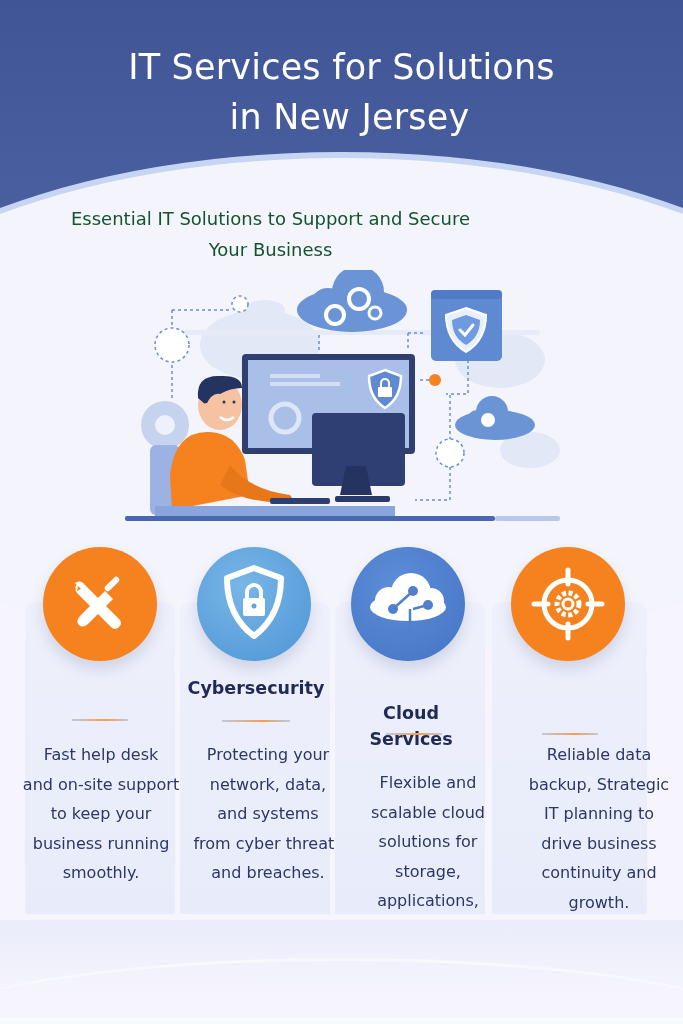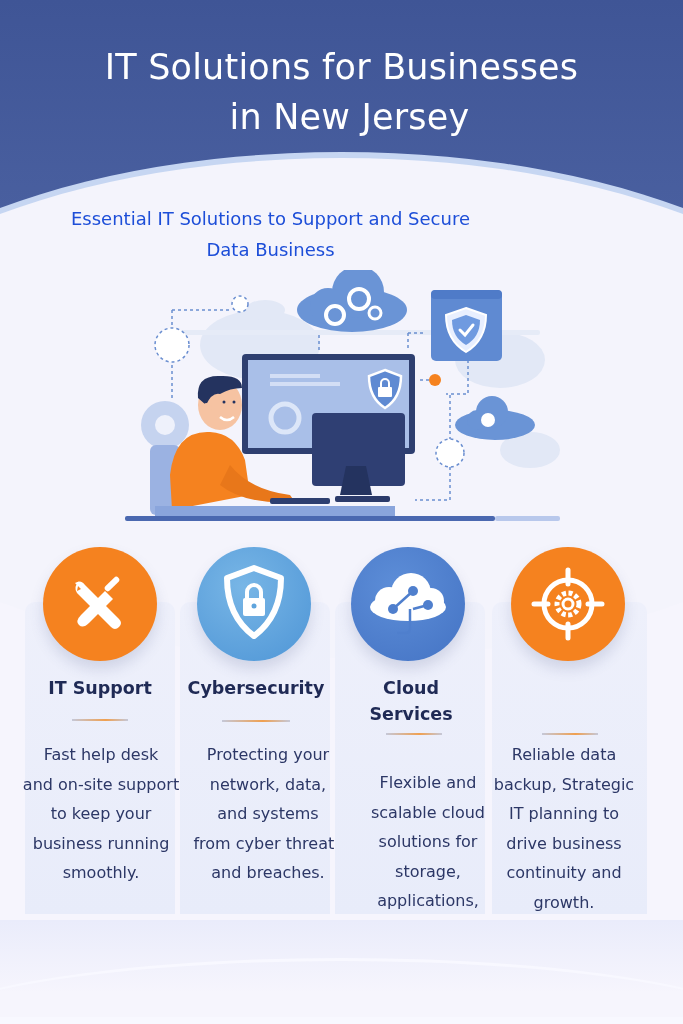--- a/index.html
+++ b/index.html
@@ -22,21 +22,21 @@
   }
   .title {
     position: absolute; left: 0; top: 42px; width: 683px;
     text-align: center; color: #ffffff;
     font-size: 35px; font-weight: 500; line-height: 50px;
     letter-spacing: 0.2px;
   }
   .title .l2 { display: block; padding-right: 20px; padding-left: 36px; }
   .subtitle {
     position: absolute; left: 0; top: 203px; width: 541px;
-    text-align: center; color: #1d4ed8;
+    text-align: center; color: #14532d;
     font-size: 18px; line-height: 31px;
   }
   .hero {
     position: absolute; left: 120px; top: 270px; width: 450px; height: 260px;
   }
   .cards {
     position: absolute; left: 0; top: 540px; width: 683px; height: 380px;
   }
   .card {
     position: absolute; top: 62px; height: 312px;
@@ -71,27 +71,27 @@
     border-radius: 50%; border-top: 3px solid #f8f8ff;
   }
 </style>
 </head>
 <body>
 
 <div class="header"></div>
 <div class="header-arc"></div>
 
 <h1 class="title">
-  <span>IT Solutions for Businesses</span>
+  <span>IT Services for Solutions</span>
   <span class="l2">in New Jersey</span>
 </h1>
 
 <div class="subtitle">
   <div>Essential IT Solutions to Support and Secure</div>
-  <div>Data Business</div>
+  <div>Your Business</div>
 </div>
 
 <svg class="hero" viewBox="0 0 450 260" xmlns="http://www.w3.org/2000/svg">
 
   <g fill="#e2e8f6">
     <ellipse cx="140" cy="75" rx="60" ry="35"></ellipse>
     <ellipse cx="380" cy="90" rx="45" ry="28"></ellipse>
     <ellipse cx="410" cy="180" rx="30" ry="18"></ellipse>
     <ellipse cx="145" cy="40" rx="20" ry="10"></ellipse>
     <rect x="60" y="60" width="360" height="5" rx="2" fill="#e6ebf7"></rect>
@@ -182,21 +182,20 @@
   <div class="card" style="left:25px; width:150px;"></div>
   <div class="card-circle" style="left:43px; background:#f5821f;">
     <svg width="70" height="70" viewBox="0 0 70 70">
       <g fill="#fff">
         <path d="M14 12 Q8 18 12 24 L46 58 Q50 62 54 58 Q58 54 54 50 L20 16 Q16 10 10 14 L16 20 L12 22 Z"></path>
         <rect x="44" y="6" width="6" height="18" rx="3" transform="rotate(45 47 15)"></rect>
         <path d="M40 22 L16 46 Q10 52 14 56 Q18 60 24 54 L48 30 Z"></path>
       </g>
     </svg>
   </div>
-  <div class="card-title" style="left: 20px; white-space: pre-line;">IT Support</div>
   <div class="card-rule" style="left:72px; top:179px;"></div>
   <div class="card-desc" style="left:22px; width:158px;">Fast help desk
 and on-site support
 to keep your
 business running
 smoothly.</div>
 
   <div class="card" style="left:180px; width:150px;"></div>
   <div class="card-circle" style="left:197px; background:radial-gradient(circle at 40% 35%, #78b6e6, #4e95d6);">
     <svg width="70" height="80" viewBox="0 0 70 80">
@@ -224,39 +223,39 @@
         <circle cx="66" cy="32" r="13"></circle>
       </g>
       <g fill="#4f7fcd">
         <circle cx="28" cy="40" r="5"></circle>
         <circle cx="48" cy="22" r="5"></circle>
         <circle cx="63" cy="36" r="5"></circle>
       </g>
       <path d="M28 40 L48 22 M48 40 L63 36 M45 40 L45 60 Q45 64 40 64 L32 64" fill="none" stroke="#4f7fcd" stroke-width="2.5"></path>
     </svg>
   </div>
-  <div class="card-title" style="left: 331px; white-space: pre-line;">Cloud
+  <div class="card-title" style="left: 331px; white-space: pre-line; margin-top: 25px;">Cloud
 Services</div>
   <div class="card-rule" style="left:386px; top:193px;"></div>
   <div class="card-desc" style="left:348px; width:160px;margin-top:28px;">Flexible and
 scalable cloud
 solutions for
 storage, applications,
 and remote work.</div>
 
   <div class="card" style="left:492px; width:155px;"></div>
   <div class="card-circle" style="left:511px; background:#f5821f;">
     <svg width="80" height="80" viewBox="0 0 80 80">
       <circle cx="40" cy="40" r="24" fill="none" stroke="#fff" stroke-width="5"></circle>
       <path d="M40 6 V20 M40 60 V74 M6 40 H20 M60 40 H74" stroke="#fff" stroke-width="5" stroke-linecap="round"></path>
       <circle cx="40" cy="40" r="11" fill="none" stroke="#fff" stroke-width="5" stroke-dasharray="4,2.5"></circle>
       <circle cx="40" cy="40" r="5" fill="none" stroke="#fff" stroke-width="3"></circle>
     </svg>
   </div>
   <div class="card-rule" style="left:542px; top:193px;"></div>
-  <div class="card-desc" style="left:484px; width:160px;">Reliable data
+  <div class="card-desc" style="left:519px; width:160px;">Reliable data
 backup, Strategic
 IT planning to
 drive business
 continuity and growth.</div>
 </div>
 
 <div class="floor"></div>
 
 </body></html>

